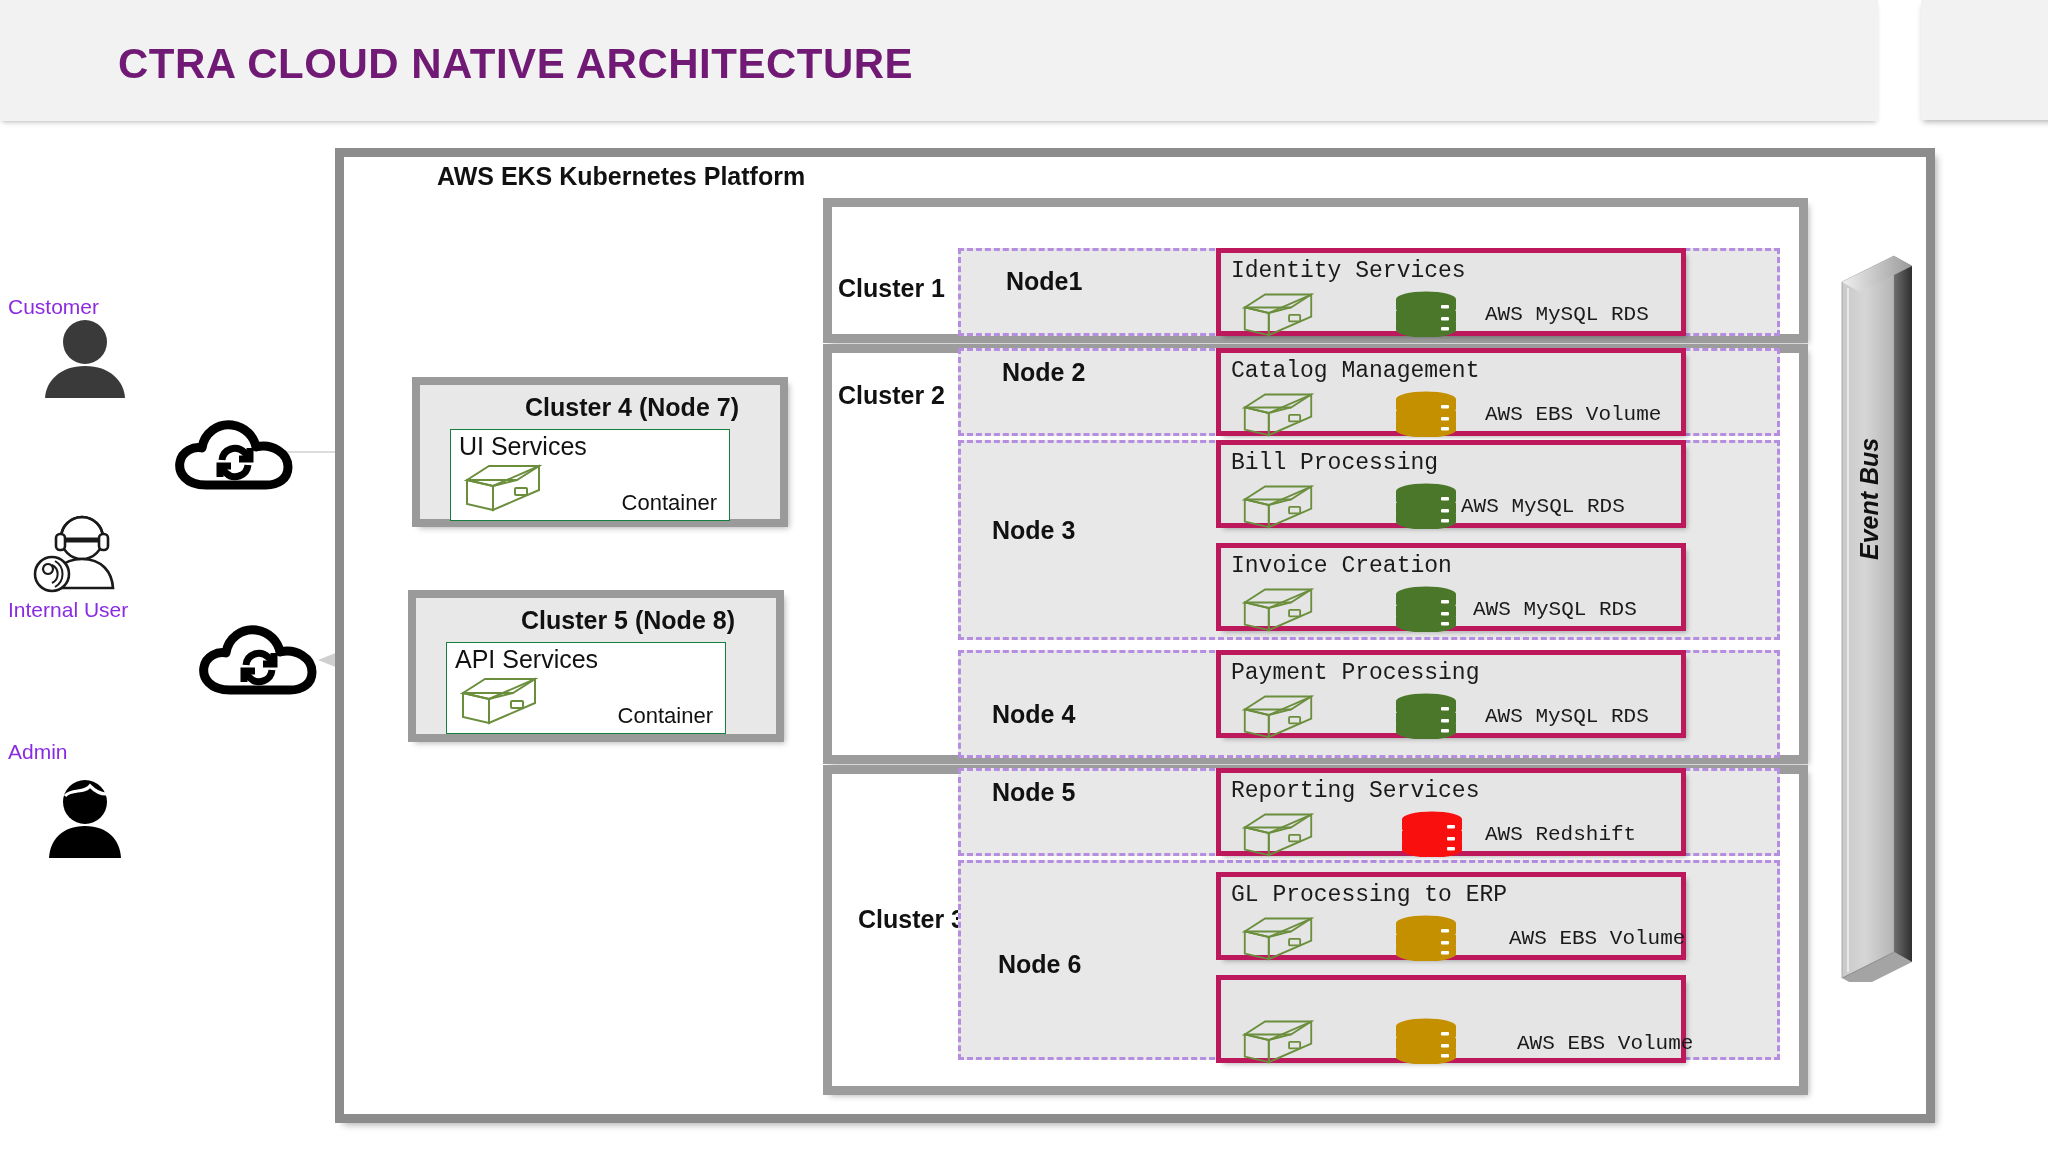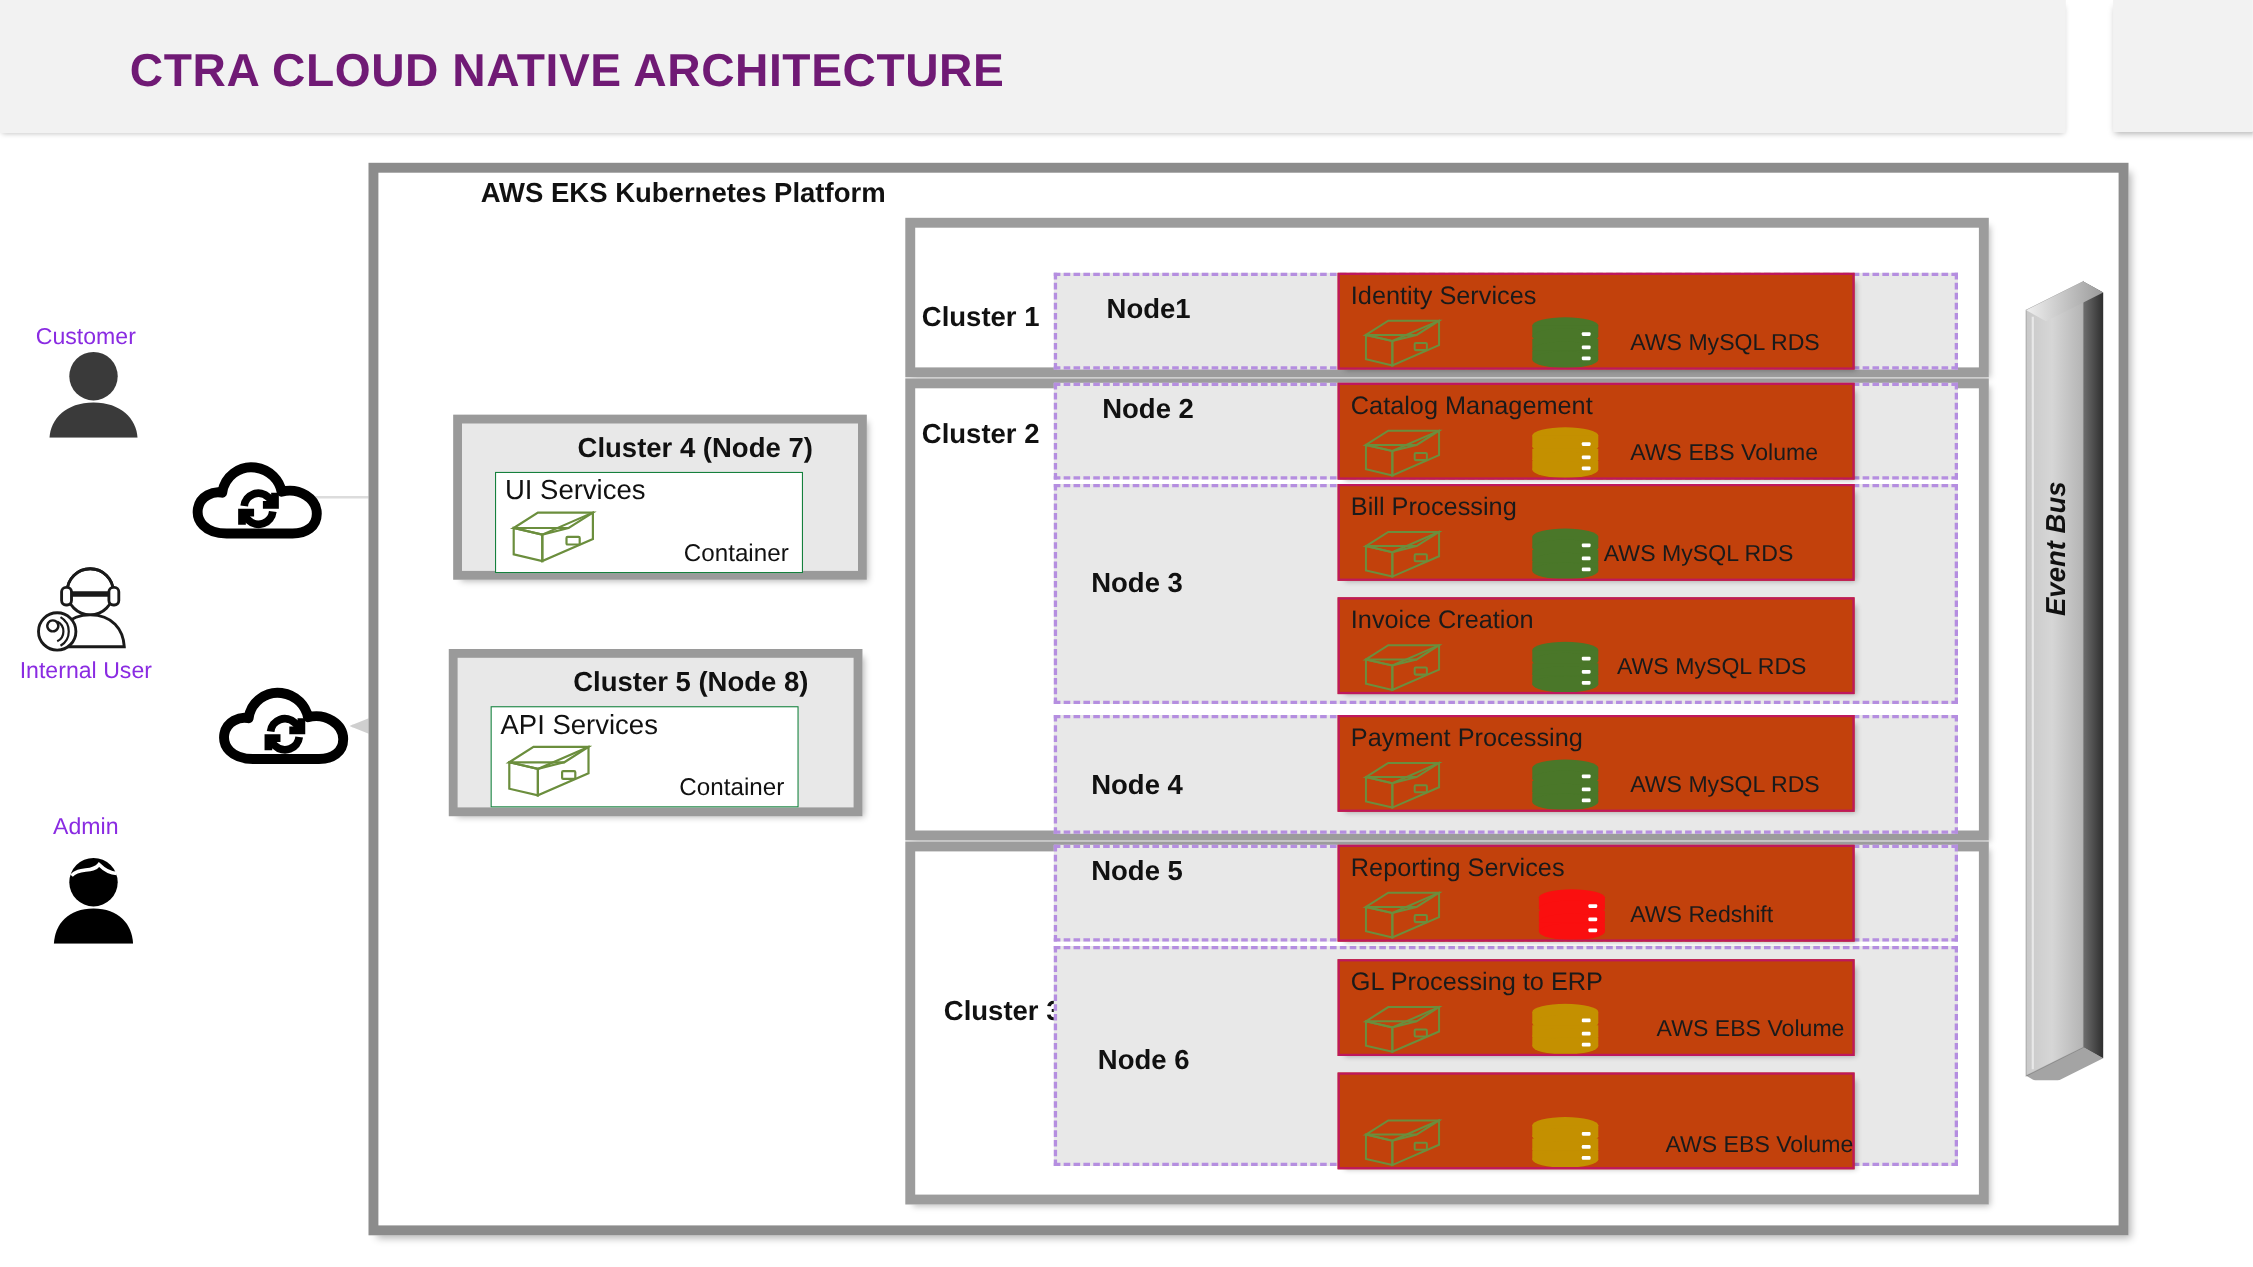--- a/index.html
+++ b/index.html
@@ -23,21 +23,21 @@
     white-space: nowrap;
   }
   .title-side-panel {
     position: absolute; left: 1921px; top: 0; width: 135px; height: 120px;
     background: #f2f2f2;
     box-shadow: 0 4px 6px -2px rgba(0,0,0,0.3);
   }
 
   
   .actor-label {
-    position: absolute; color: #8a2be2; font-size: 21px; text-align: center;
+    position: absolute; color: #8a2be2; font-size: 21px; text-align: left;
     width: 140px; line-height: 1.12;
   }
   .actor-icon { position: absolute; }
 
   
   .eks-frame {
     position: absolute; left: 335px; top: 148px; width: 1600px; height: 975px;
     border: 9px solid #8c8c8c; background: #ffffff;
     box-shadow: 5px 5px 7px -3px rgba(0,0,0,0.30);
   }
@@ -60,22 +60,23 @@
   .node-box {
     position: absolute; border: 3px dashed #b58ee0; background: #e8e8e8;
   }
   .node-label {
     position: absolute; font-size: 25px; font-weight: bold; color: #111;
     white-space: nowrap;
   }
 
   
   .svc {
-    position: absolute; background: #c2410c; border: 2px solid #be185d;
+    position: absolute; background: #e5e5e5; border: 5px solid #be185d;
     box-shadow: 4px 4px 5px -3px rgba(0,0,0,0.30);
+    font-family: Liberation Mono, monospace;
   }
   .svc-title {
     position: absolute; left: 10px; top: 5px;
     font-size: 23px; color: #1a1a1a; white-space: nowrap;
   }
   .svc-container-icon { position: absolute; left: 14px; top: 36px; }
   .svc-db-icon { position: absolute; top: 38px; }
   .svc-db-label {
     position: absolute; font-size: 21px; color: #1a1a1a; white-space: nowrap;
   }

